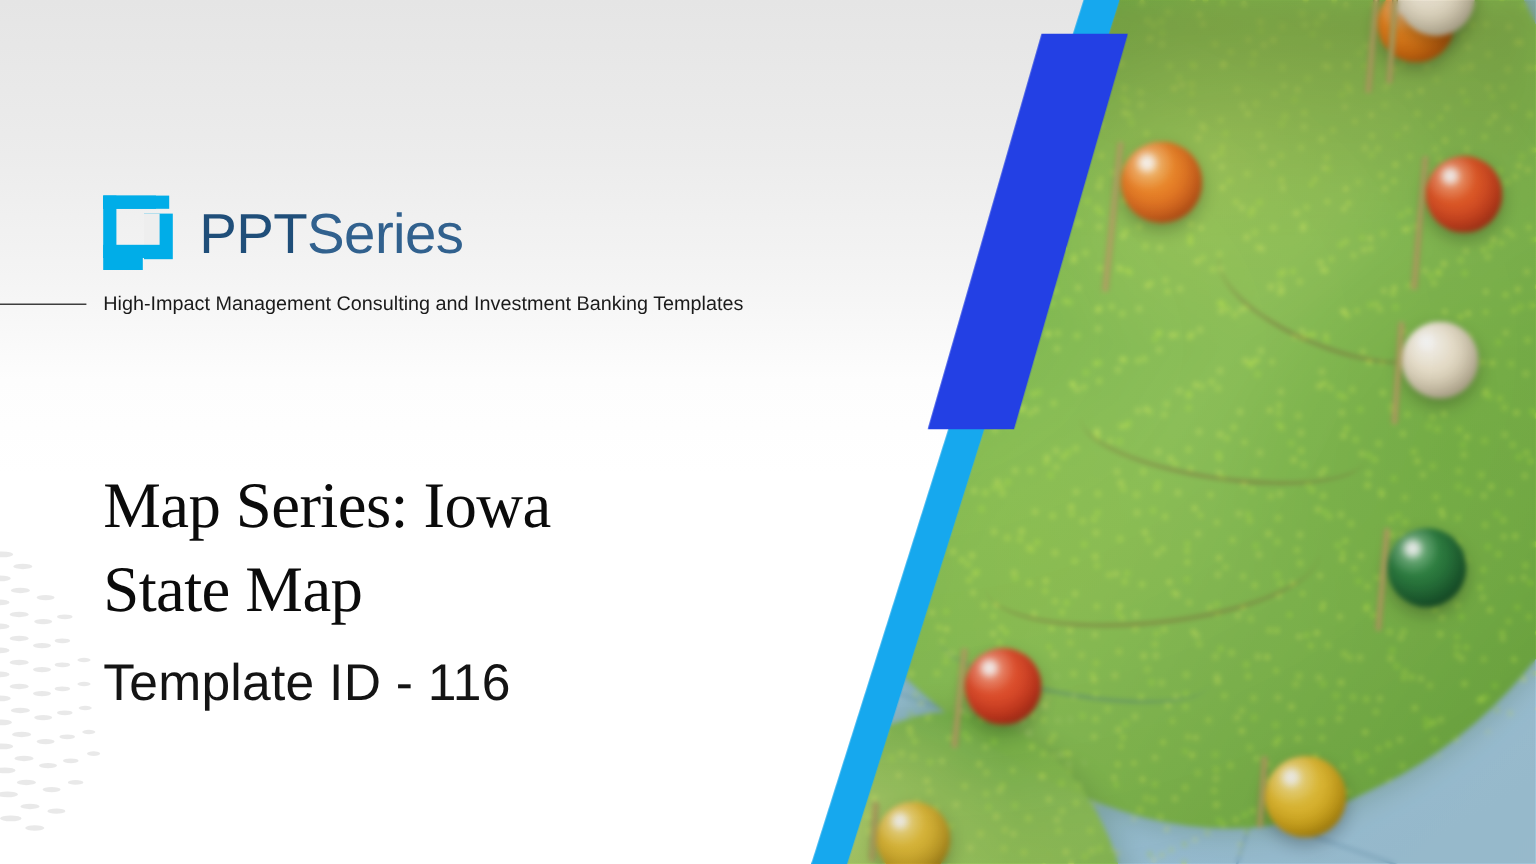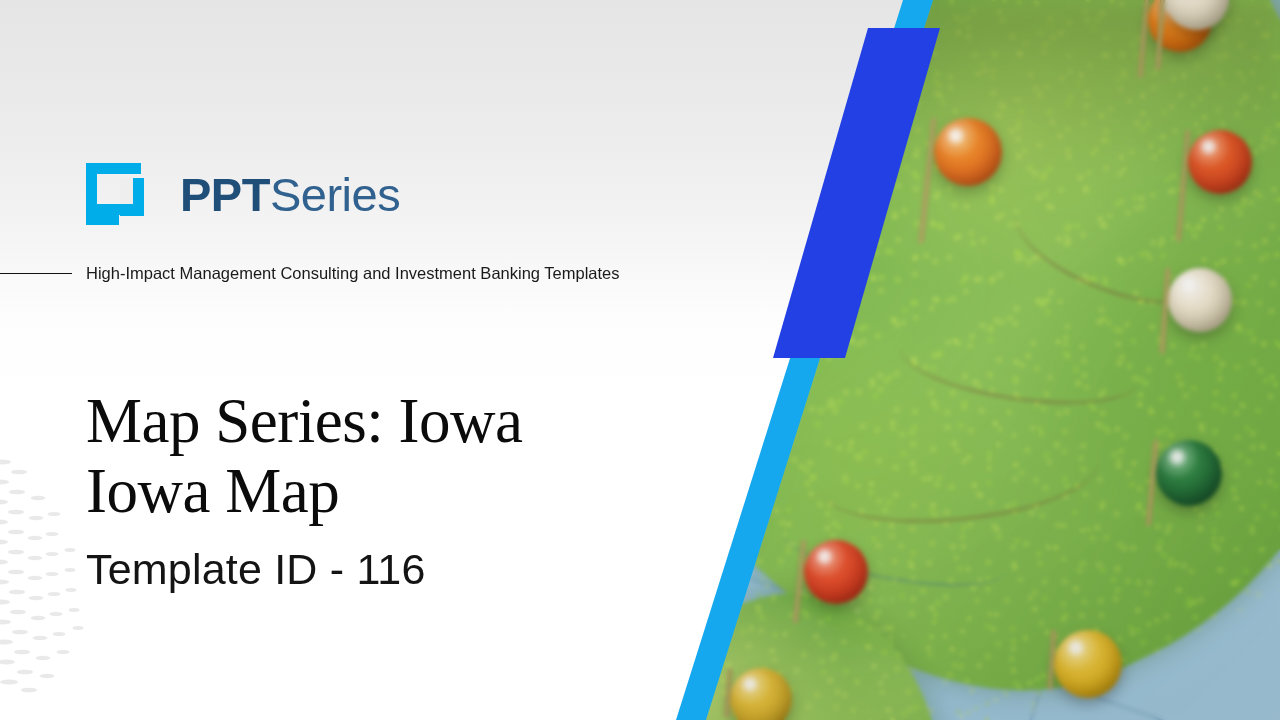--- a/index.html
+++ b/index.html
@@ -175,27 +175,27 @@
     position:absolute; left:34px; top:15px;
     width:13px; height:26px;
     background:#eeeeee;
   }
   #logo-text {
     font-size:47px;
     line-height:1;
     letter-spacing:-0.5px;
     white-space:nowrap;
   }
-  #logo-text .ppt { font-weight:bold; color:#1f4e79;margin-left:14px; }
+  #logo-text .ppt { font-weight:normal; color:#1f4e79; }
   #logo-text .depot { font-weight:normal; color:#31618e; }
 
   
   #tagline-row {
     position:absolute;
-    left:0; top:264px;
+    left:0; top:244px;
     display:flex;
     align-items:center;
     width:760px;
     text-align:right;
   }
   #tagline-rule {
     width:72px; height:0;
     border-top:1.4px solid #111111;
     flex:0 0 auto;
   }
@@ -205,21 +205,21 @@
     color:#1a1a1a;
     white-space:nowrap;
   }
 
   
   #headline {
     position:absolute;
     left:86px; top:386px;
     width:600px;
     font-family:"Liberation Serif", serif;
-    font-size:63px;
+    font-size:54px;
     line-height:70px;
     color:#0b0b0b;
     font-weight:normal;
     letter-spacing:-0.5px;
   }
   #template-id {
     position:absolute;
     left:86px; top:545px;
     font-size:43px;
     color:#141414;
@@ -377,18 +377,18 @@
   </div>
 
   <div id="tagline-row">
     <div id="tagline-rule"></div>
     <div id="tagline-text">High-Impact Management Consulting and Investment Banking Templates</div>
   </div>
 
   <h1 id="headline">
     <span>Map Series: Iowa</span>
     <br>
-    <span>Iowa Map</span>
+    <span>State Map</span>
   </h1>
 
   <div id="template-id">Template ID - 116</div>
 
 </div>
 
 </body></html>

